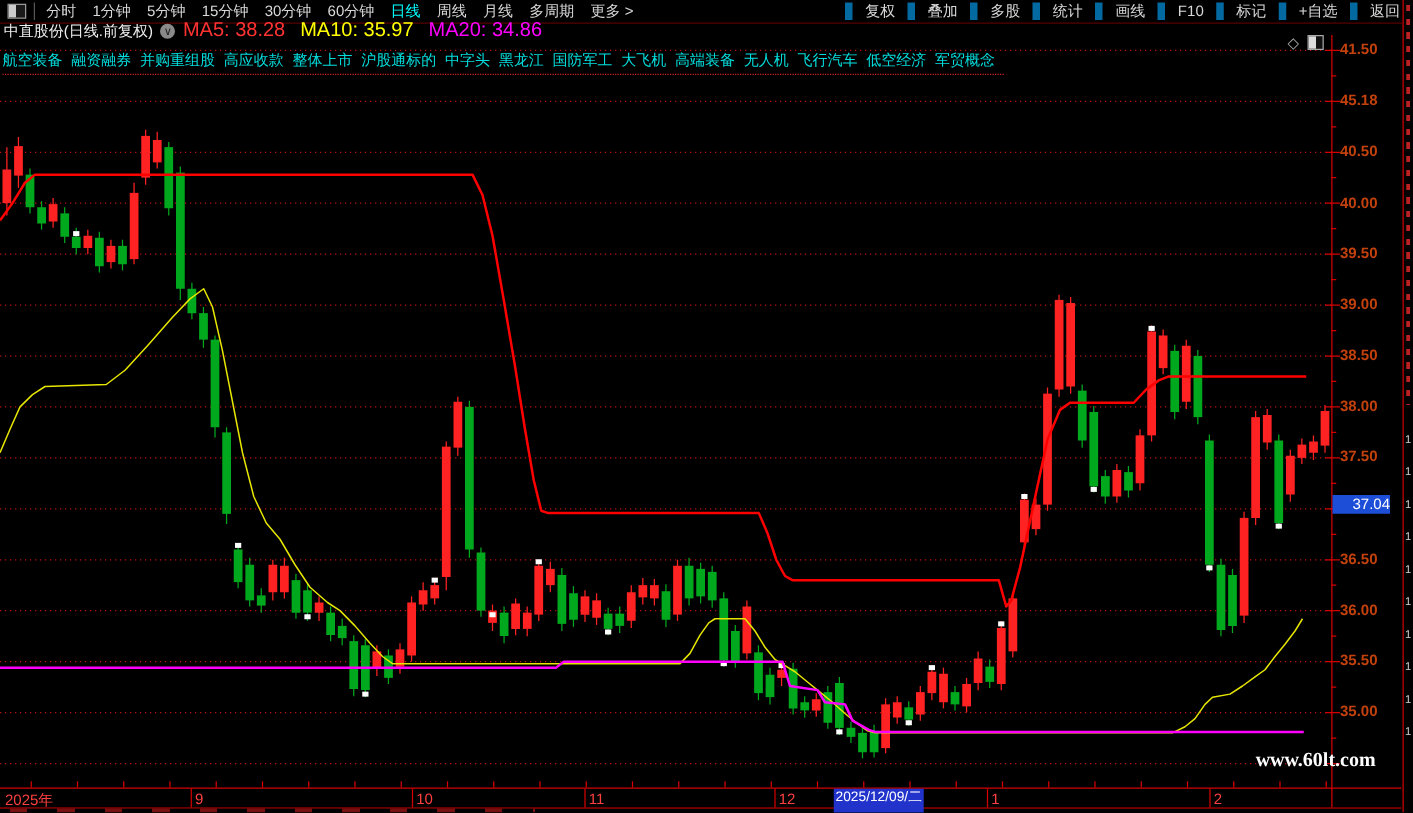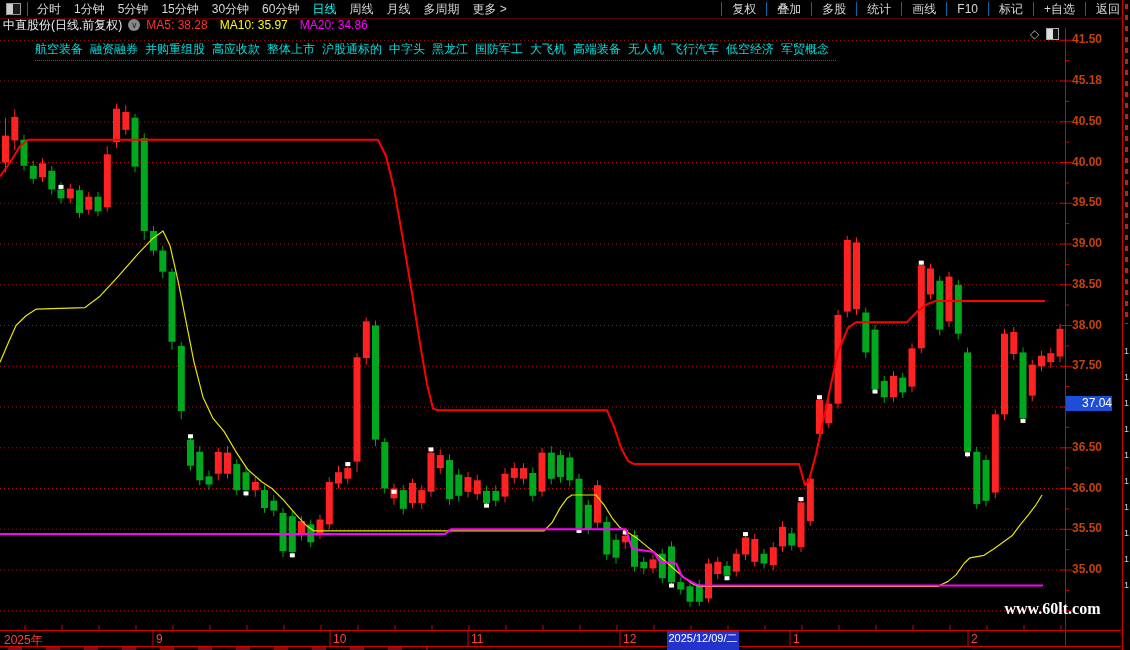--- a/index.html
+++ b/index.html
@@ -7,29 +7,29 @@
   #stage{position:relative;width:1130px;height:650px;background:#000;}
   #chart-svg{position:absolute;left:0;top:0;z-index:1;}
   .ovl{position:absolute;z-index:2;}
   
   #toolbar{left:0;top:0;width:1130px;height:18px;border-bottom:1px solid #550000;display:flex;align-items:center;background:#000;}
   #win-icon{width:13px;height:10px;border:1px solid #999;margin:0 6px 0 6px;background:linear-gradient(90deg,#ccc 0 45%,#1a1a1a 45%);}
   .tb-sep{width:1px;height:14px;background:#555;margin-right:9px;}
   .period{color:#d8d8d8;font-size:12px;margin-right:13px;white-space:nowrap;cursor:default;}
   .period.active{color:#00ffff;}
   #tb-right{position:absolute;right:0;top:0;height:18px;display:flex;align-items:center;}
-  .tb-btn{color:#d8d8d8;font-size:12px;padding:0 10px;border-left:1px solid #0369a1;height:14px;line-height:14px;white-space:nowrap;}
+  .tb-btn{color:#d8d8d8;font-size:12px;padding:0 10px;border-left:6px solid #0369a1;height:14px;line-height:14px;white-space:nowrap;}
   
   #title-row{left:3px;top:18px;height:14px;display:flex;align-items:center;white-space:nowrap;}
   #stock-title{color:#eeeeee;font-size:12px;}
   #chev-circle{display:inline-block;width:12px;height:12px;border-radius:50%;background:#8a8a8a;color:#222;
     font-size:9px;line-height:12px;text-align:center;margin:0 6px 0 6px;}
-  .ma-label{font-size:12px;margin-right:12px;}
-  
-  #concepts{left:2px;top:39px;display:inline-block;border-bottom:1px dotted #cc2222;padding-bottom:2px;max-width:1050px;white-space:nowrap;margin-left:33px;}
+  .ma-label{font-size:16px;margin-right:12px;}
+  
+  #concepts{left:2px;top:39px;display:inline-block;border-bottom:1px dotted #cc2222;padding-bottom:2px;max-width:1050px;white-space:nowrap;}
   .concept{color:#00dddd;font-size:12px;margin-right:7px;}
   
   #mini-icons{left:1030px;top:27px;display:flex;align-items:center;}
   #diamond-icon{color:#aaa;font-size:12px;margin-right:7px;}
   #split-icon{width:11px;height:10px;border:1px solid #aaa;background:linear-gradient(90deg,#ddd 0 55%,#111 55%);}
   
   .ylab{position:absolute;left:1072px;width:46px;text-align:left;color:#c2410c;font-size:12px;font-weight:600;z-index:2;}
   #price-badge{position:absolute;left:1066px;width:46px;height:15px;background:#1d4ed8;color:#fff;font-size:12px;
     text-align:right;line-height:15px;z-index:3;}
   

